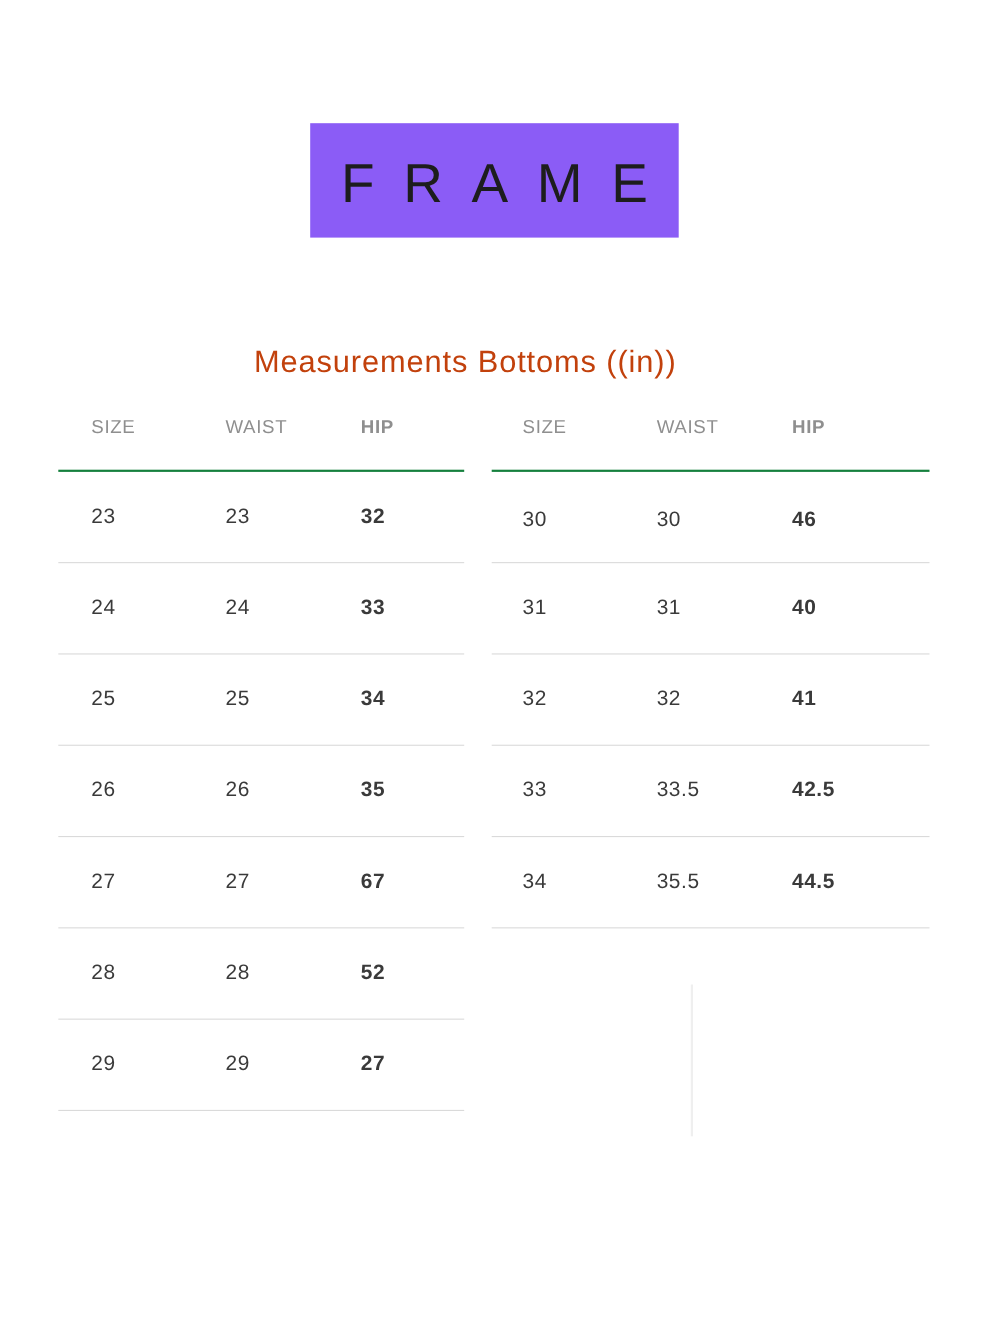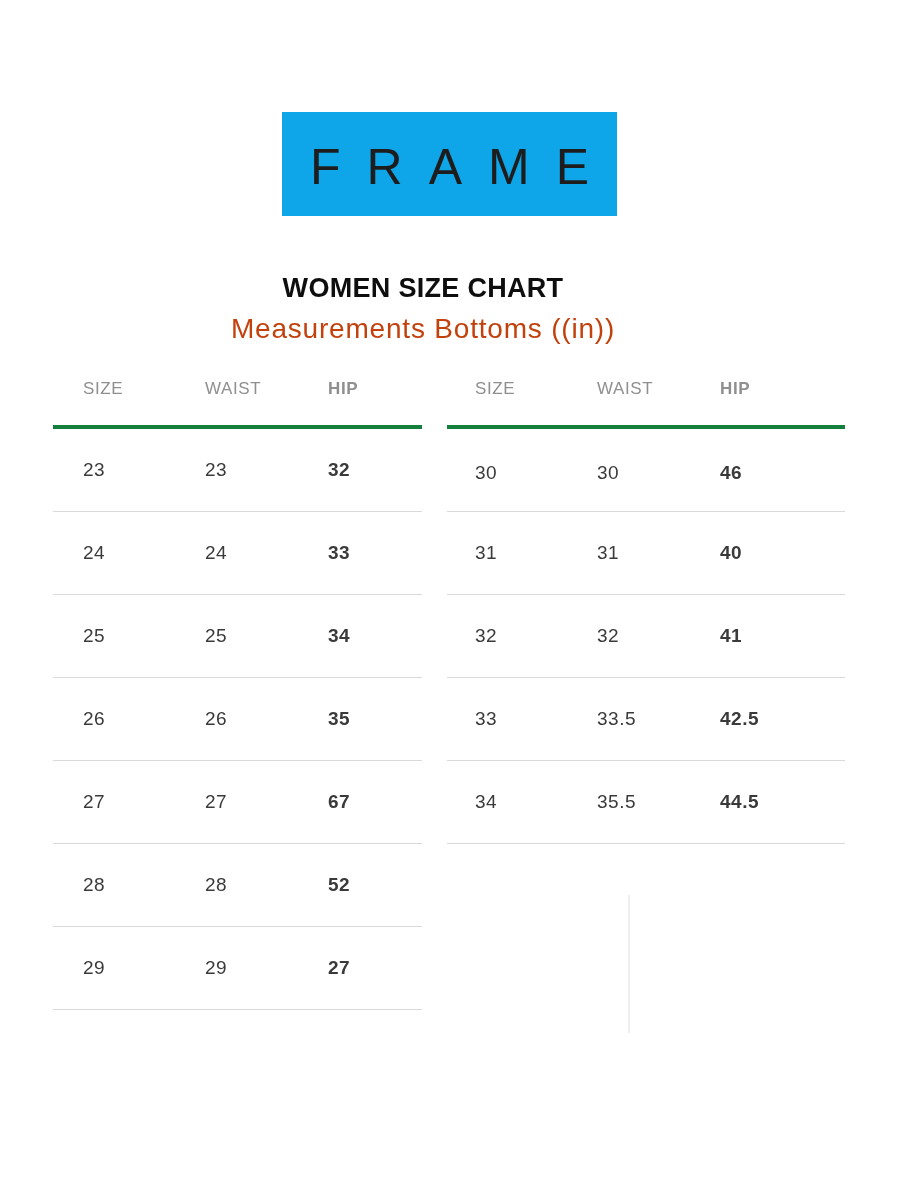--- a/index.html
+++ b/index.html
@@ -14,21 +14,21 @@
     height: 1200px;
     background: #ffffff;
     overflow: hidden;
   }
   .logo-box {
     position: absolute;
     left: 282px;
     top: 112px;
     width: 335px;
     height: 104px;
-    background: #0ea5e9;
+    background: #8b5cf6;
     display: flex;
     align-items: center;
     justify-content: center;
   }
   .logo-text {
     font-size: 50px;
     font-weight: 500;
     letter-spacing: 26px;
     margin-right: -26px;
     color: #1d1d1d;
@@ -61,21 +61,21 @@
     position: absolute;
     top: 370px;
   }
   .t-left  { left: 53px;  width: 369px; }
   .t-right { left: 447px; width: 398px; }
 
   .thead {
     display: flex;
     height: 59px;
     box-sizing: border-box;
-    border-bottom: 4px solid #15803d;
+    border-bottom: 2px solid #15803d;
     align-items: flex-start;
     justify-content: center;
   }
   .thead .cell {
     color: #8f8f8f;
     font-size: 17px;
     letter-spacing: 0.6px;
     padding-top: 9px;
   }
   .row {
@@ -112,21 +112,20 @@
 </style>
 </head>
 <body>
 
 <div class="page">
 
   <div class="logo-box">
     <span class="logo-text">FRAME</span>
   </div>
 
-  <h1 class="title">WOMEN SIZE CHART</h1>
   <div class="subtitle">Measurements Bottoms ((in))</div>
 
   <div class="size-table t-left">
     <div class="thead">
       <div class="cell c1">SIZE</div>
       <div class="cell c2">WAIST</div>
       <div class="cell c3">HIP</div>
     </div>
     <div class="row">
       <div class="cell c1">23</div>

